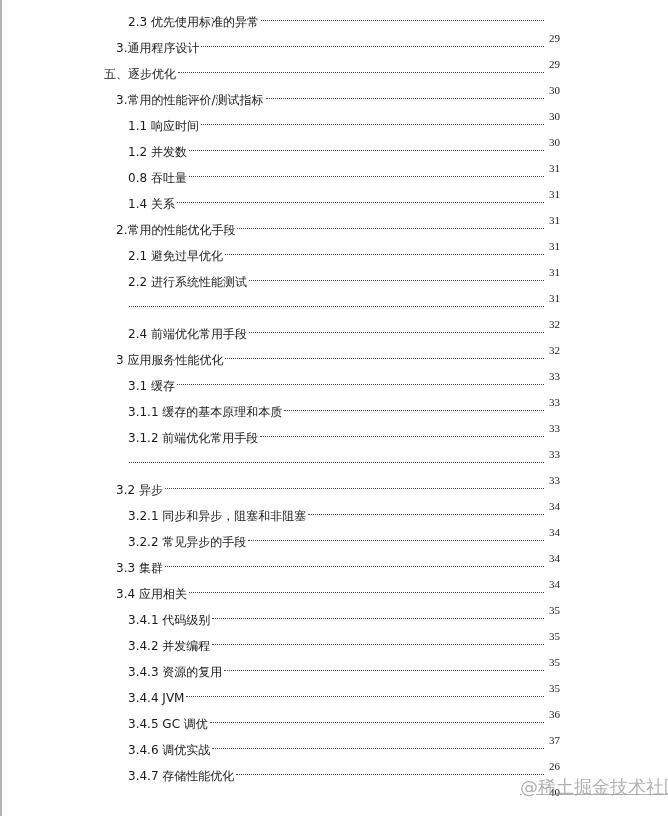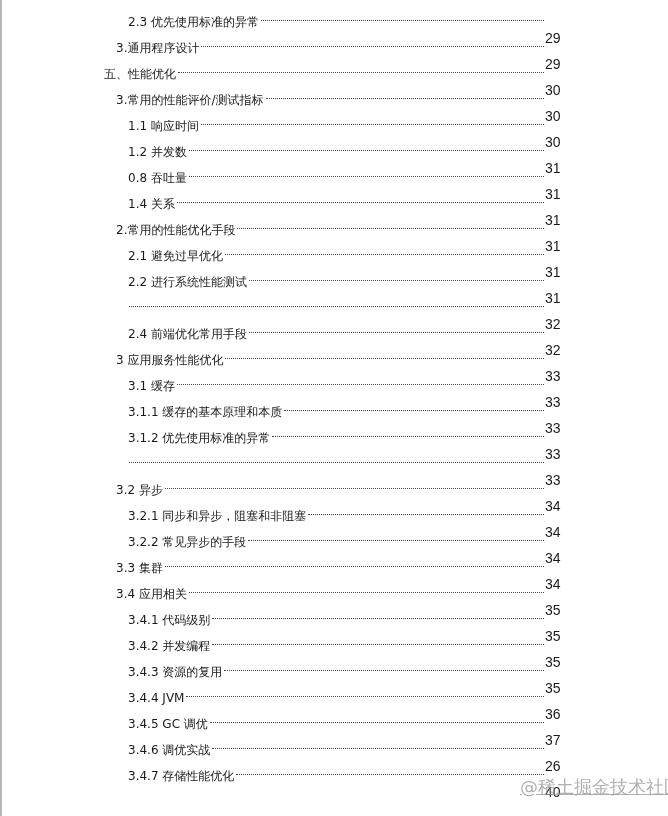--- a/index.html
+++ b/index.html
@@ -15,21 +15,21 @@
   }
   .toc { position: absolute; left: 0; top: 12px; width: 668px; }
   .row {
     position: absolute; height: 20px; display: flex; align-items: center;
     font-size: 12px; line-height: 16px; right: 108px;
   }
   .row .label { white-space: nowrap; padding-right: 1px; }
   .row .dots {
     flex: 1; border-bottom: 1px dotted #444; margin-bottom: 4px; margin-left: 1px; margin-right: 1px; height: 1px;
   }
-  .row .page { white-space: nowrap; width: 15px; text-align: right; font-family: Liberation Sans, sans-serif; font-size: 14px; margin-top: 32px; }
+  .row .page { white-space: nowrap; width: 15px; text-align: right; font-family: Liberation Serif, serif; font-size: 11px; margin-top: 32px; }
   .watermark {
     position: absolute; left: 520px; top: 775px; font-size: 18px; color: rgba(150,150,150,0.75);
     font-family: "DejaVu Sans", sans-serif; white-space: nowrap; text-decoration: underline;
   }
 </style>
 </head>
 <body>
 
 <div class="left-border"></div>
 
@@ -38,21 +38,21 @@
       <span class="label">2.3 优先使用标准的异常</span>
       <span class="dots"></span>
       <span class="page">29</span>
     </div>
   <div class="row" style="top:26px;left:116px">
       <span class="label">3.通用程序设计</span>
       <span class="dots"></span>
       <span class="page">29</span>
     </div>
   <div class="row" style="top:52px;left:104px">
-      <span class="label">五、性能优化</span>
+      <span class="label">五、逐步优化</span>
       <span class="dots"></span>
       <span class="page">30</span>
     </div>
   <div class="row" style="top:78px;left:116px">
       <span class="label">3.常用的性能评价/测试指标</span>
       <span class="dots"></span>
       <span class="page">30</span>
     </div>
   <div class="row" style="top:104px;left:128px">
       <span class="label">1.1  响应时间</span>
@@ -107,21 +107,21 @@
       <span class="label">3.1 缓存</span>
       <span class="dots"></span>
       <span class="page">33</span>
     </div>
   <div class="row" style="top:390px;left:128px">
       <span class="label">3.1.1 缓存的基本原理和本质</span>
       <span class="dots"></span>
       <span class="page">33</span>
     </div>
   <div class="row" style="top:416px;left:128px">
-      <span class="label">3.1.2 优先使用标准的异常</span>
+      <span class="label">3.1.2 前端优化常用手段</span>
       <span class="dots"></span>
       <span class="page">33</span>
     </div>
   <div class="row" style="top:442px;left:128px">
       <span class="dots"></span>
       <span class="page">33</span>
     </div>
   <div class="row" style="top:468px;left:116px">
       <span class="label">3.2 异步</span>
       <span class="dots"></span>

